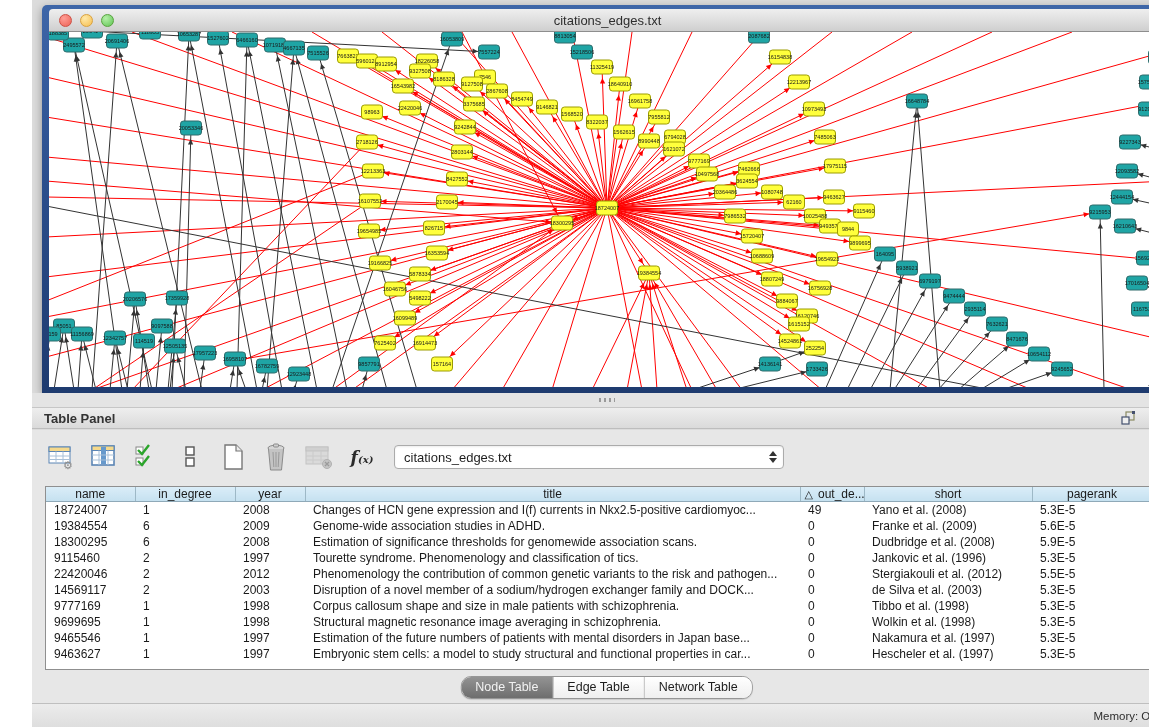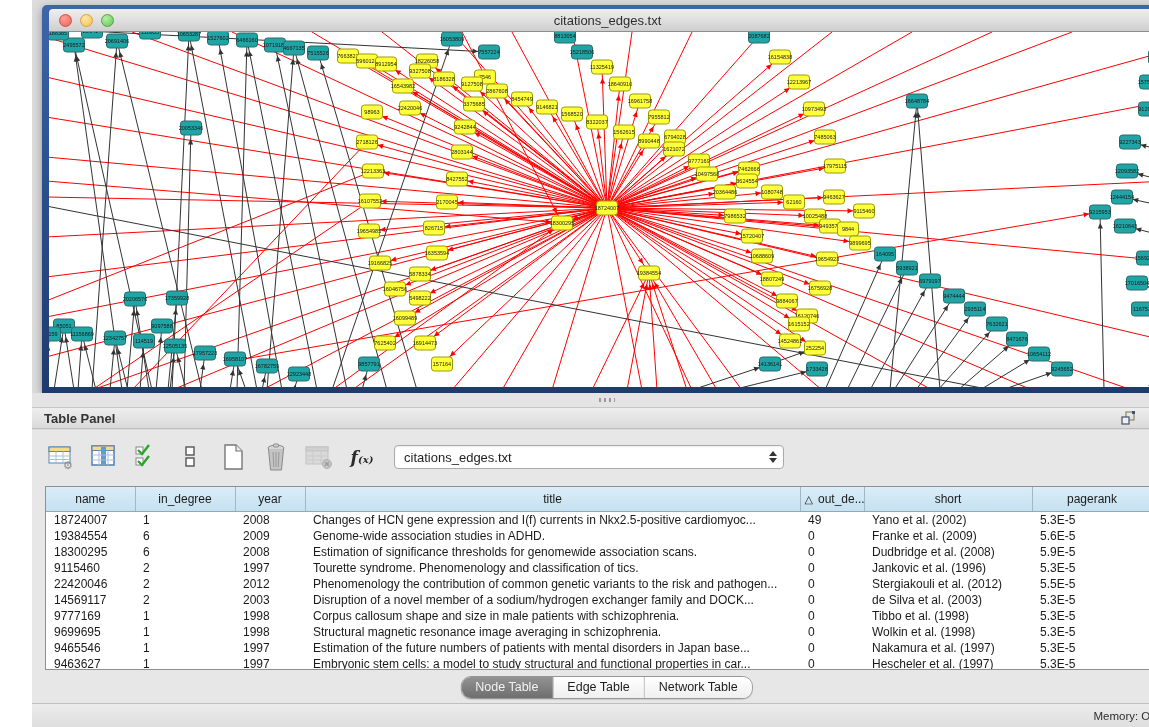--- a/index.html
+++ b/index.html
@@ -45,21 +45,21 @@
     box-shadow:inset 0 1px 2px rgba(0,0,0,.08);}
   .combo-label{flex:1;white-space:nowrap;overflow:hidden;}
   .combo-arrows{display:flex;flex-direction:column;gap:2px;align-items:center;}
   .tri-up{width:0;height:0;border-left:4px solid transparent;border-right:4px solid transparent;border-bottom:5px solid #333;}
   .tri-down{width:0;height:0;border-left:4px solid transparent;border-right:4px solid transparent;border-top:5px solid #333;}
 
   
   .table-wrap{position:absolute;left:13px;top:56px;width:1123px;height:184px;background:#FFF;
     border:1px solid #8F8F8F;box-sizing:border-box;overflow:hidden;}
   table{border-collapse:collapse;table-layout:fixed;width:1106px;font-size:12px;color:#1A1A1A;}
-  th{height:24px;background:linear-gradient(#DAEDF8,#C5E1F0);border-right:1px solid #9DB8C6;border-bottom:1px solid #8FA9B8;
+  th{height:14px;background:linear-gradient(#DAEDF8,#C5E1F0);border-right:1px solid #9DB8C6;border-bottom:1px solid #8FA9B8;
     font-weight:normal;font-size:12px;padding:0 4px;overflow:hidden;white-space:nowrap;text-align:center;}
   th.lft{text-align:left;}
   .sort{display:inline-block;margin-right:5px;font-size:11px;color:#1A1A1A;}
   td{height:16px;padding:0 4px 0 8px;white-space:nowrap;overflow:hidden;border:none;}
   .scrollbar{position:absolute;right:0;top:19px;bottom:0;width:15px;background:#FAFAFA;border-left:1px solid #D2D2D2;}
   .thumb{position:absolute;left:2px;top:2px;width:10px;height:38px;border-radius:6px;
     background:linear-gradient(90deg,#CDCDCD,#ACACAC);border:1px solid #9E9E9E;box-sizing:border-box;}
 
   
   .seg{position:absolute;left:50%;top:246px;transform:translateX(-50%);display:flex;border:1px solid #969696;
@@ -1068,21 +1068,21 @@
             <th>pagerank</th>
           </tr>
         </thead>
         <tbody id="table-body">
             <tr>
               <td>18724007</td>
               <td>1</td>
               <td>2008</td>
               <td>Changes of HCN gene expression and I(f) currents in Nkx2.5-positive cardiomyoc...</td>
               <td>49</td>
-              <td>Yano et al. (2002)</td>
+              <td>Yano et al. (2008)</td>
               <td>5.3E-5</td>
             </tr>
             <tr>
               <td>19384554</td>
               <td>6</td>
               <td>2009</td>
               <td>Genome-wide association studies in ADHD.</td>
               <td>0</td>
               <td>Franke et al. (2009)</td>
               <td>5.6E-5</td>

